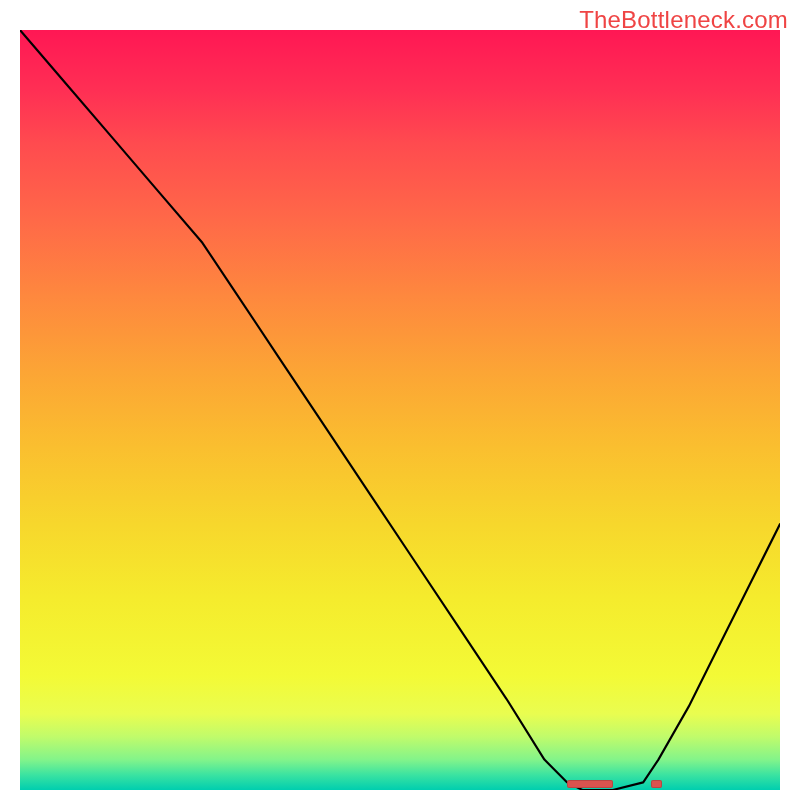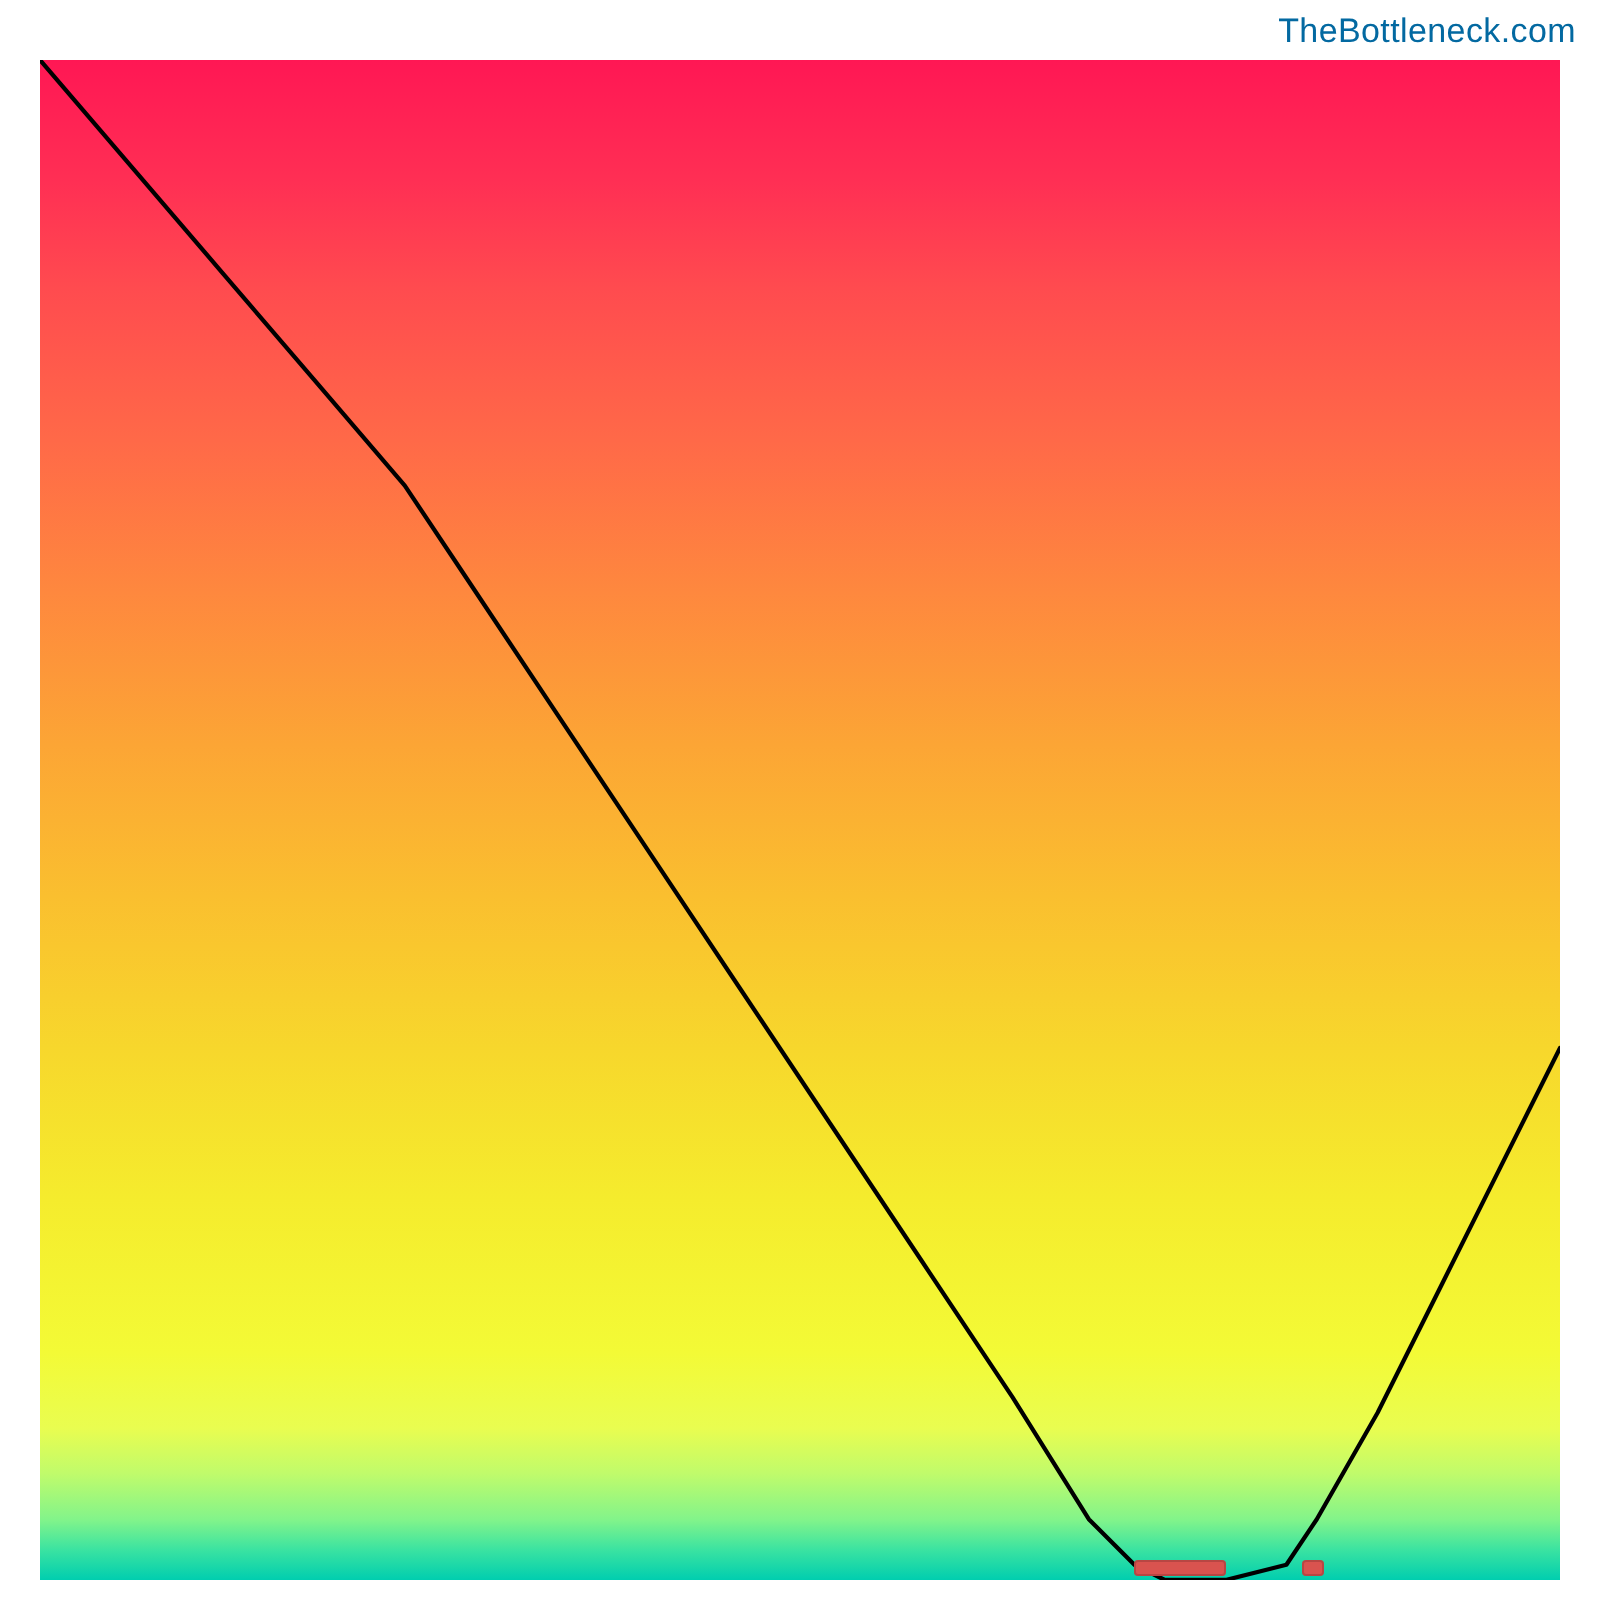--- a/index.html
+++ b/index.html
@@ -1,17 +1,17 @@
 <!DOCTYPE html>
 <html><head>
 <meta charset="utf-8">
 <style>
   * { margin: 0; padding: 0; box-sizing: border-box; }
   body { width: 800px; height: 800px; position: relative; background: #fff; font-family: Arial, sans-serif; }
-  .watermark { position: absolute; top: 6px; right: 12px; color: #0369a1; font-size: 17px; font-weight: 500; letter-spacing: 0.2px; }
+  .watermark { position: absolute; top: 6px; right: 12px; color: #ef4444; font-size: 24px; font-weight: 500; letter-spacing: 0.2px; }
   .plot-area { position: absolute; top: 30px; left: 20px; width: 760px; height: 760px; }
   .gradient-bg {
     position: absolute; inset: 0;
     background: linear-gradient(to bottom,
       #ff1754 0%,
       #ff2f54 8%,
       #ff4b4f 15%,
       #ff6948 25%,
       #fe883e 35%,
       #fca535 45%,

